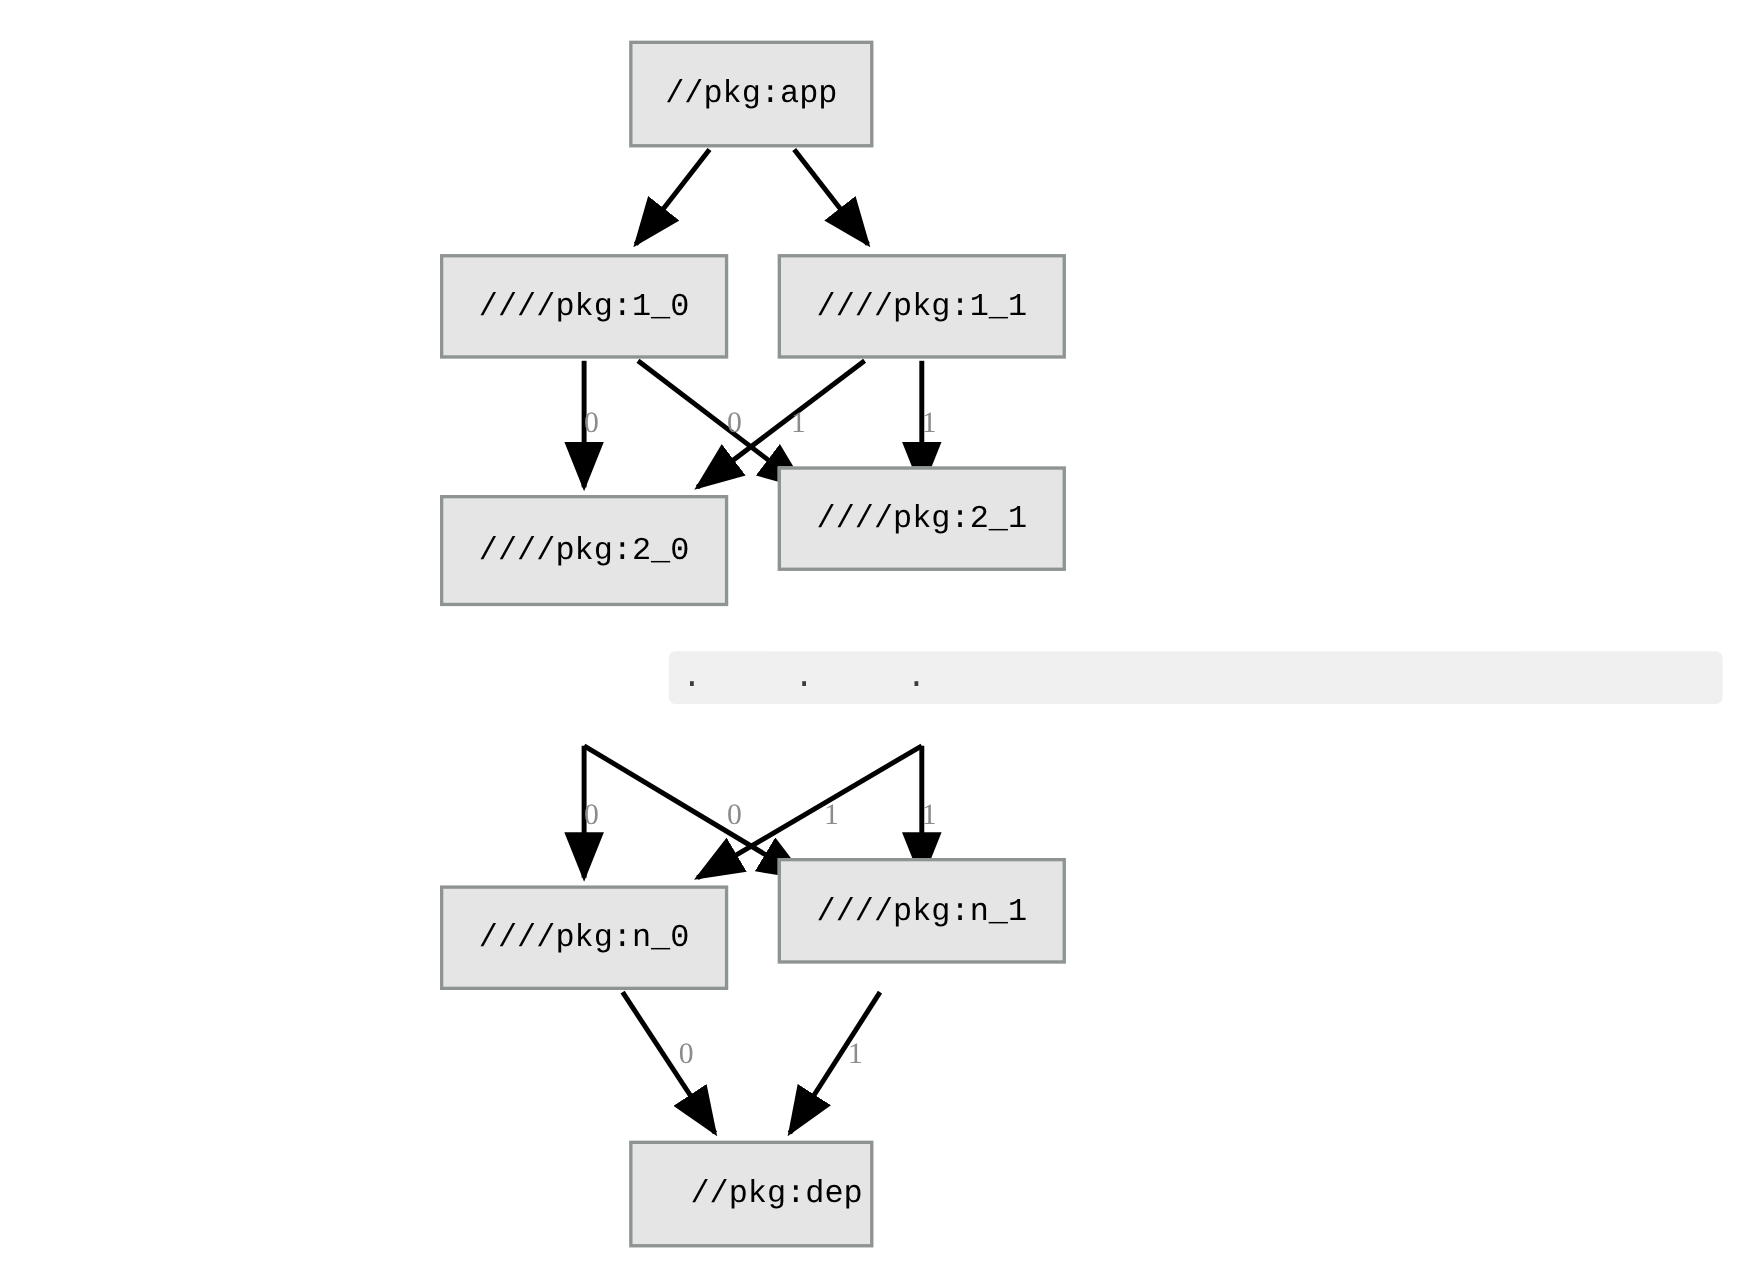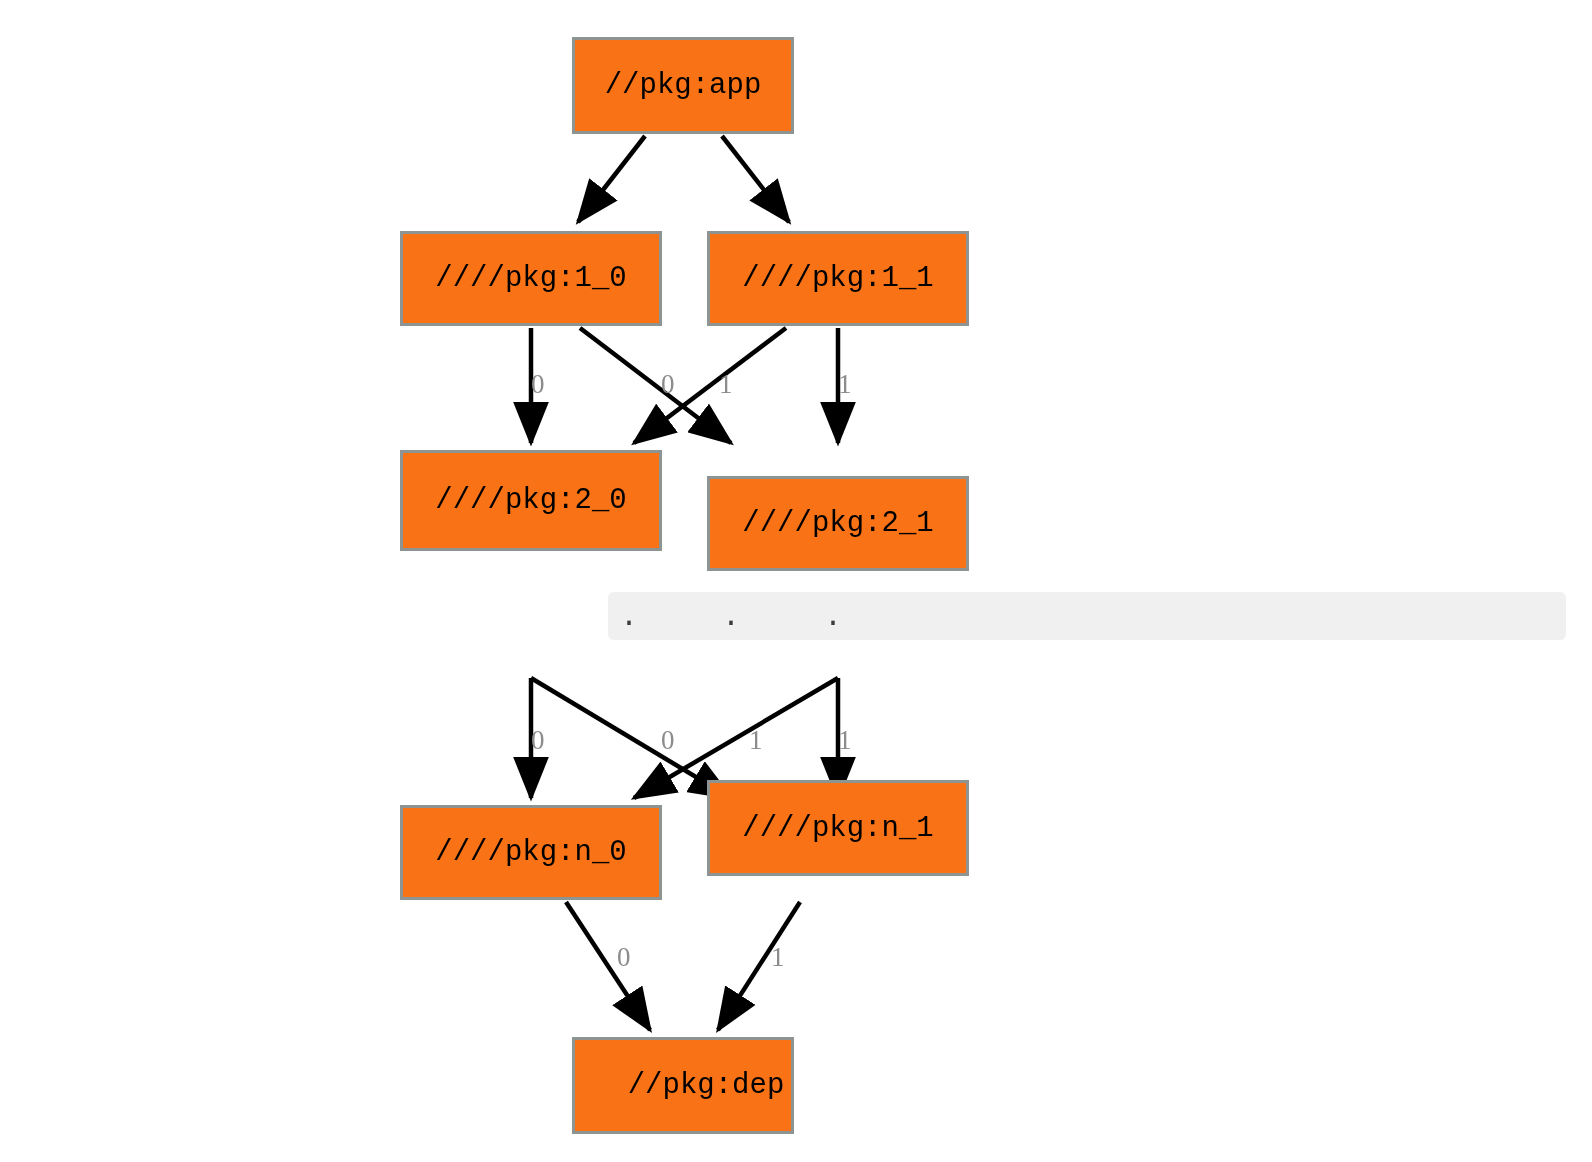--- a/index.html
+++ b/index.html
@@ -20,21 +20,21 @@
   svg.graph-layer {
     position: absolute;
     left: 0;
     top: 0;
     width: 1592px;
     height: 1162px;
   }
   .node-box {
     position: absolute;
     box-sizing: border-box;
-    background: #f97316;
+    background: #e5e5e5;
     border: 3px solid #8e9491;
     display: flex;
     align-items: center;
     justify-content: center;
   }
   .node-label {
     font-family: "Liberation Mono", "DejaVu Sans Mono", monospace;
     font-size: 29px;
     color: #000000;
     letter-spacing: 0px;
@@ -110,21 +110,21 @@
   </div>
 
   <div class="node-box" style="left:707px; top:231px; width:262px; height:95px;align-items:center;">
     <span class="node-label">////pkg:1_1</span>
   </div>
 
   <div class="node-box" style="left:400px; top:450px; width:262px; height:101px;">
     <span class="node-label">////pkg:2_0</span>
   </div>
 
-  <div class="node-box" style="left:707px; top:476px; width:262px; height:95px;">
+  <div class="node-box" style="left:707px; top:424px; width:262px; height:95px;">
     <span class="node-label">////pkg:2_1</span>
   </div>
 
   <div class="node-box" style="left:400px; top:805px; width:262px; height:95px;">
     <span class="node-label">////pkg:n_0</span>
   </div>
 
   <div class="node-box" style="left:707px; top:780px; width:262px; height:96px;">
     <span class="node-label">////pkg:n_1</span>
   </div>

